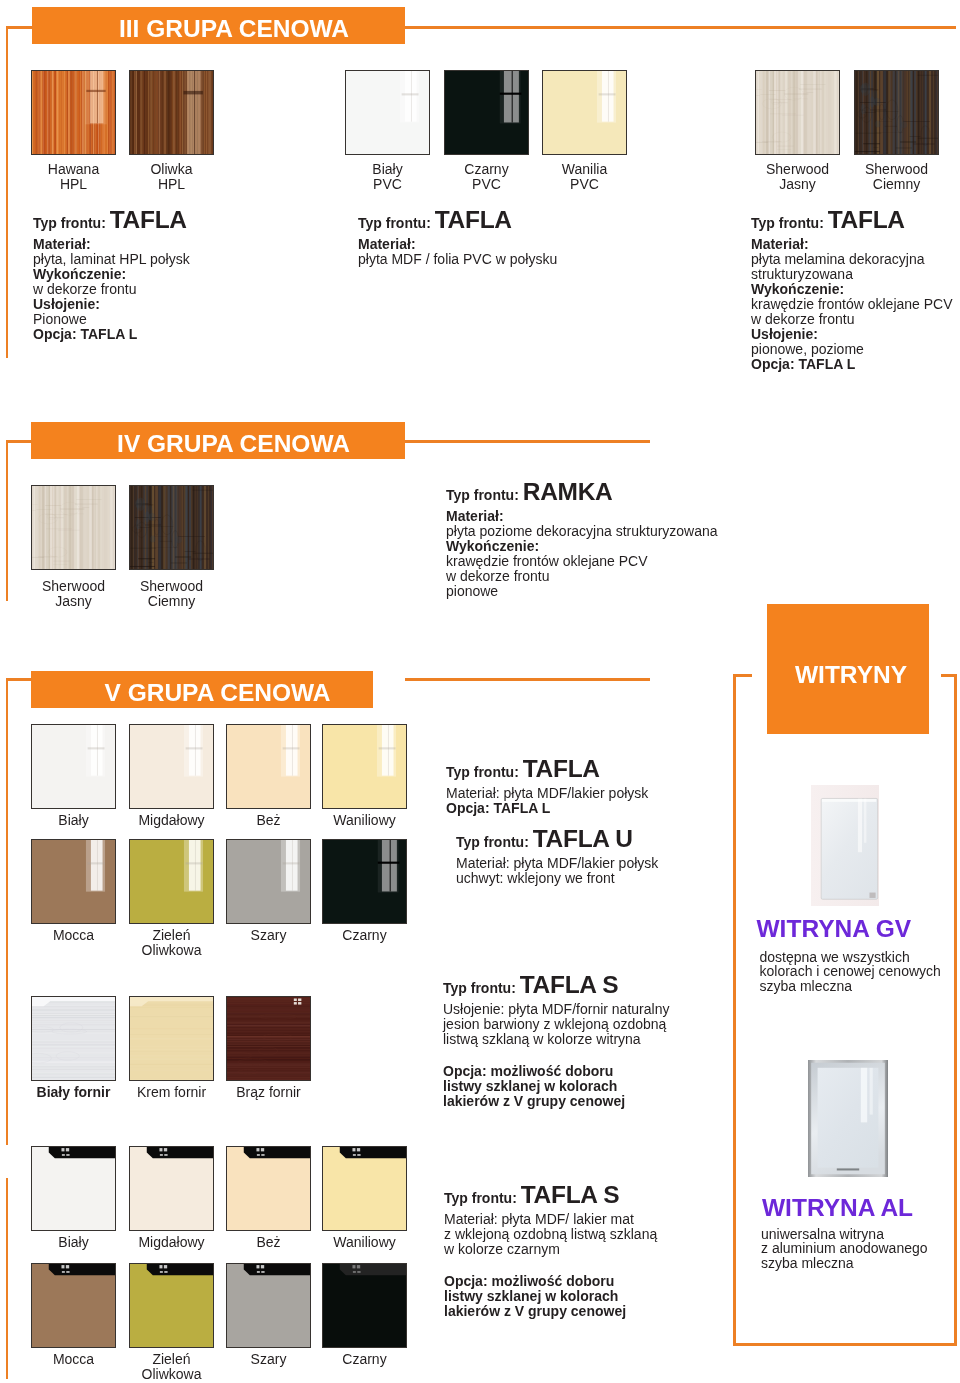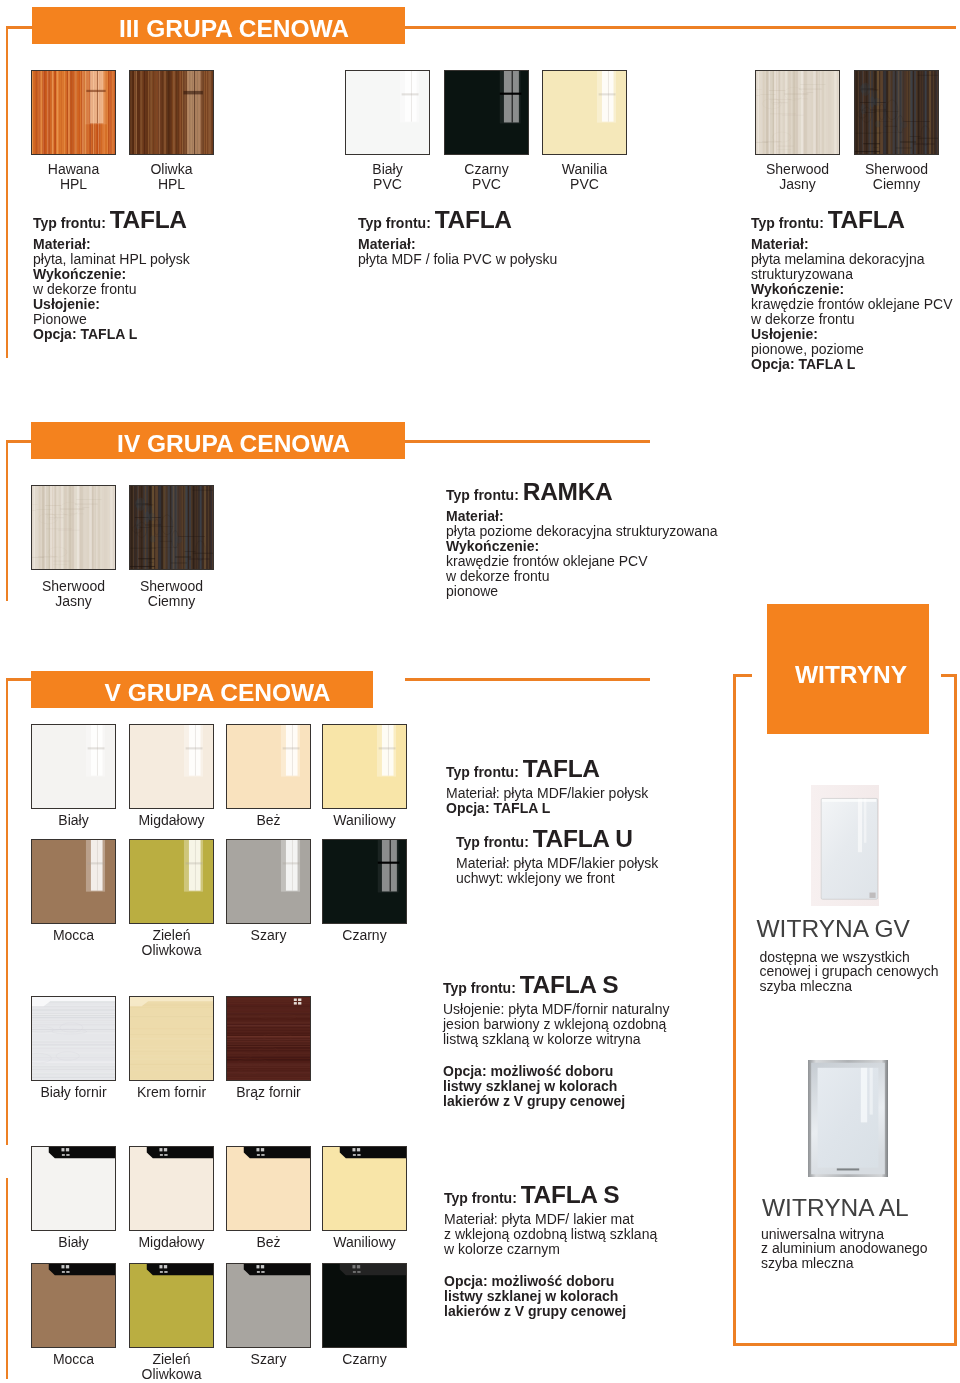--- a/index.html
+++ b/index.html
@@ -14,21 +14,21 @@
       background:#fff;}
   .sw svg{display:block;width:100%;height:100%;}
   .cap{position:absolute;text-align:center;font-size:14px;line-height:15.1px;
        color:#231f20;white-space:pre-line;}
   .spec{position:absolute;font-size:14px;line-height:15.05px;color:#231f20;}
   .spec>div{white-space:pre-wrap;}
   .spec .b{font-weight:bold;}
   .hdrow{display:block;white-space:nowrap;line-height:28px;}
   .hdrow .lbl{font-weight:bold;font-size:14px;}
   .hdrow .big{font-size:24.5px;font-weight:bold;letter-spacing:-0.3px;}
-  .wtitle{position:absolute;font-weight:normal;font-size:24.5px;color:#404040;white-space:nowrap;}
+  .wtitle{position:absolute;font-weight:bold;font-size:24.5px;color:#6d28d9;white-space:nowrap;}
   .wtext{position:absolute;font-size:14px;line-height:14.85px;color:#231f20;}
 </style>
 </head>
 <body>
 
 <div class="banner" style="left:32px;top:7px;width:373px;height:37px;font-size:24.5px;">
     <span style="left:15.5px;top:3.2px;">III GRUPA CENOWA</span>
   </div>
 <div class="rule" style="left:5.5px;top:26px;width:27px;height:2.6px;"></div>
 <div class="rule" style="left:5.5px;top:26px;width:2.6px;height:332px;"></div>
@@ -1234,21 +1234,21 @@
       <rect x="0" y="30.61" width="100" height="0.82" fill="#F0F1F3" opacity="0.39"></rect>
       <rect x="0" y="38.76" width="100" height="1.04" fill="#D2D4D9" opacity="0.65"></rect>
       <ellipse cx="7.4" cy="73.7" rx="16.0" ry="5.8" fill="none" stroke="#D5D7DC" stroke-width="0.5" opacity="0.7"></ellipse>
       <ellipse cx="47.4" cy="36.8" rx="13.8" ry="5.6" fill="none" stroke="#D5D7DC" stroke-width="0.5" opacity="0.7"></ellipse>
       <ellipse cx="10.4" cy="39.1" rx="15.7" ry="3.3" fill="none" stroke="#D5D7DC" stroke-width="0.5" opacity="0.7"></ellipse>
       <ellipse cx="43.0" cy="71.1" rx="14.0" ry="5.1" fill="none" stroke="#D5D7DC" stroke-width="0.5" opacity="0.7"></ellipse>
       <ellipse cx="44.9" cy="41.6" rx="21.1" ry="2.9" fill="none" stroke="#D5D7DC" stroke-width="0.5" opacity="0.7"></ellipse>
       <path d="M 0 0 L 100 0 L 100 5 L 22 5 L 14 11 L 0 11 Z" fill="#FAFAFB" opacity="0.92"></path>
     </svg>
   </div>
-<div class="cap" style="left:13.5px;top:1085px;width:120px;">Biały fornir</div>
+<div class="cap" style="left:13.5px;top:1085px;width:120px;font-weight:bold;">Biały fornir</div>
 <div class="sw" style="left:129px;top:996px;width:85px;height:85px;">
     <svg viewBox="0 0 100 100" preserveAspectRatio="none">
       <rect width="100" height="100" fill="#EDDBAB"></rect>
       <rect x="0" y="38.10" width="100" height="0.51" fill="#E7D3A0" opacity="0.47"></rect>
       <rect x="0" y="38.56" width="100" height="1.11" fill="#F2E3BB" opacity="0.36"></rect>
       <rect x="0" y="38.35" width="100" height="0.96" fill="#E7D3A0" opacity="0.43"></rect>
       <rect x="0" y="66.16" width="100" height="1.06" fill="#F2E3BB" opacity="0.48"></rect>
       <rect x="0" y="98.67" width="100" height="1.18" fill="#F2E3BB" opacity="0.23"></rect>
       <rect x="0" y="65.47" width="100" height="0.86" fill="#E7D3A0" opacity="0.22"></rect>
       <rect x="0" y="58.78" width="100" height="0.69" fill="#F2E3BB" opacity="0.45"></rect>
@@ -1632,21 +1632,21 @@
       <rect x="4" y="3.5" width="92" height="143" fill="url(#alIn)"></rect>
       <rect x="12" y="10" width="76" height="128" fill="url(#alGlass)"></rect>
       <rect x="66" y="10" width="8" height="70" fill="#FAFCFE" opacity="0.72"></rect>
       <rect x="77" y="10" width="4" height="60" fill="#FAFCFE" opacity="0.52"></rect>
       <rect x="36" y="139" width="28" height="2.6" fill="#6F7376" opacity="0.85"></rect>
     </svg>
   </div>
 <div class="wtitle" style="left:756.5px;top:915px;">WITRYNA GV</div>
 <div class="wtext" style="left:759.5px;top:949.5px;width:196px;">
     <div>dostępna we wszystkich</div>
-    <div>cenowej i grupach cenowych</div>
+    <div>kolorach i cenowej cenowych</div>
     <div>szyba mleczna</div>
   </div>
 <div class="wtitle" style="left:762px;top:1194px;">WITRYNA  AL</div>
 <div class="wtext" style="left:761px;top:1226.5px;width:194px;">
     <div>uniwersalna witryna</div>
     <div>z aluminium anodowanego</div>
     <div>szyba mleczna</div>
   </div>
 
 </body></html>

